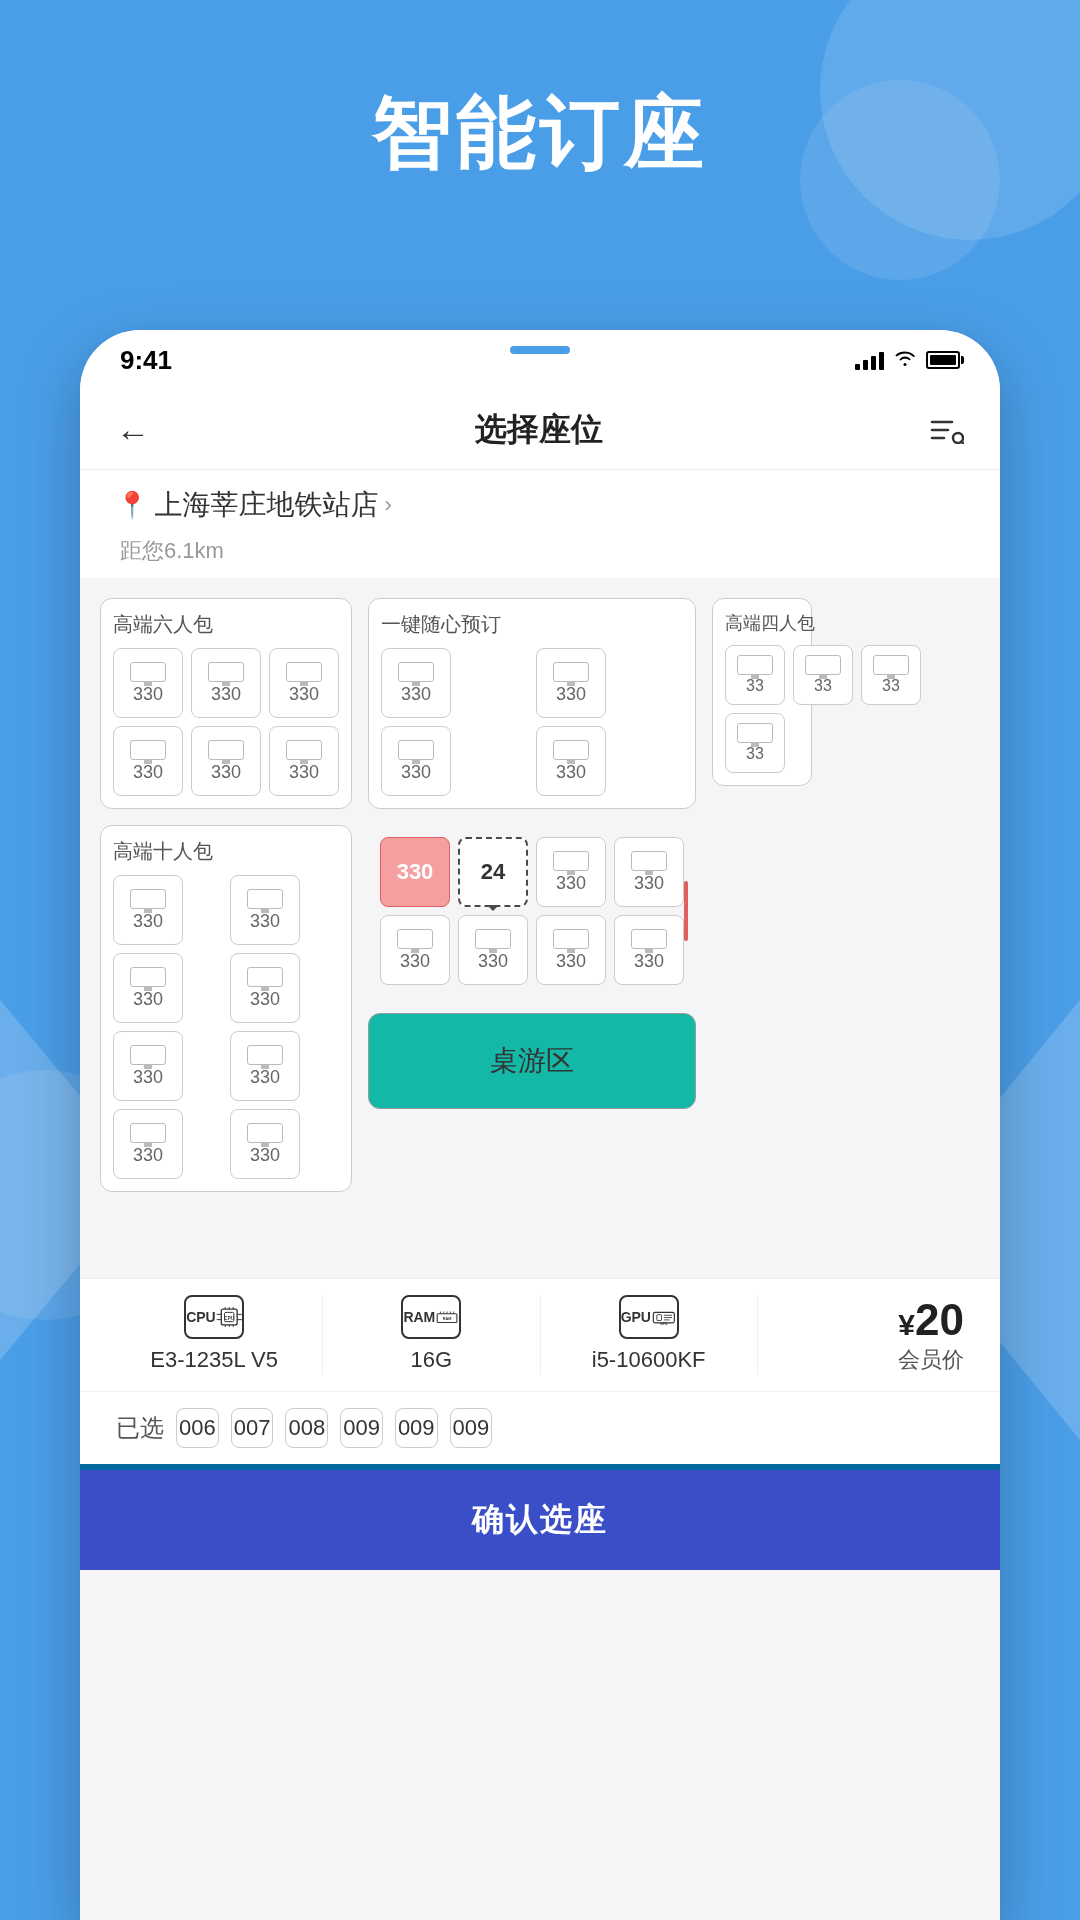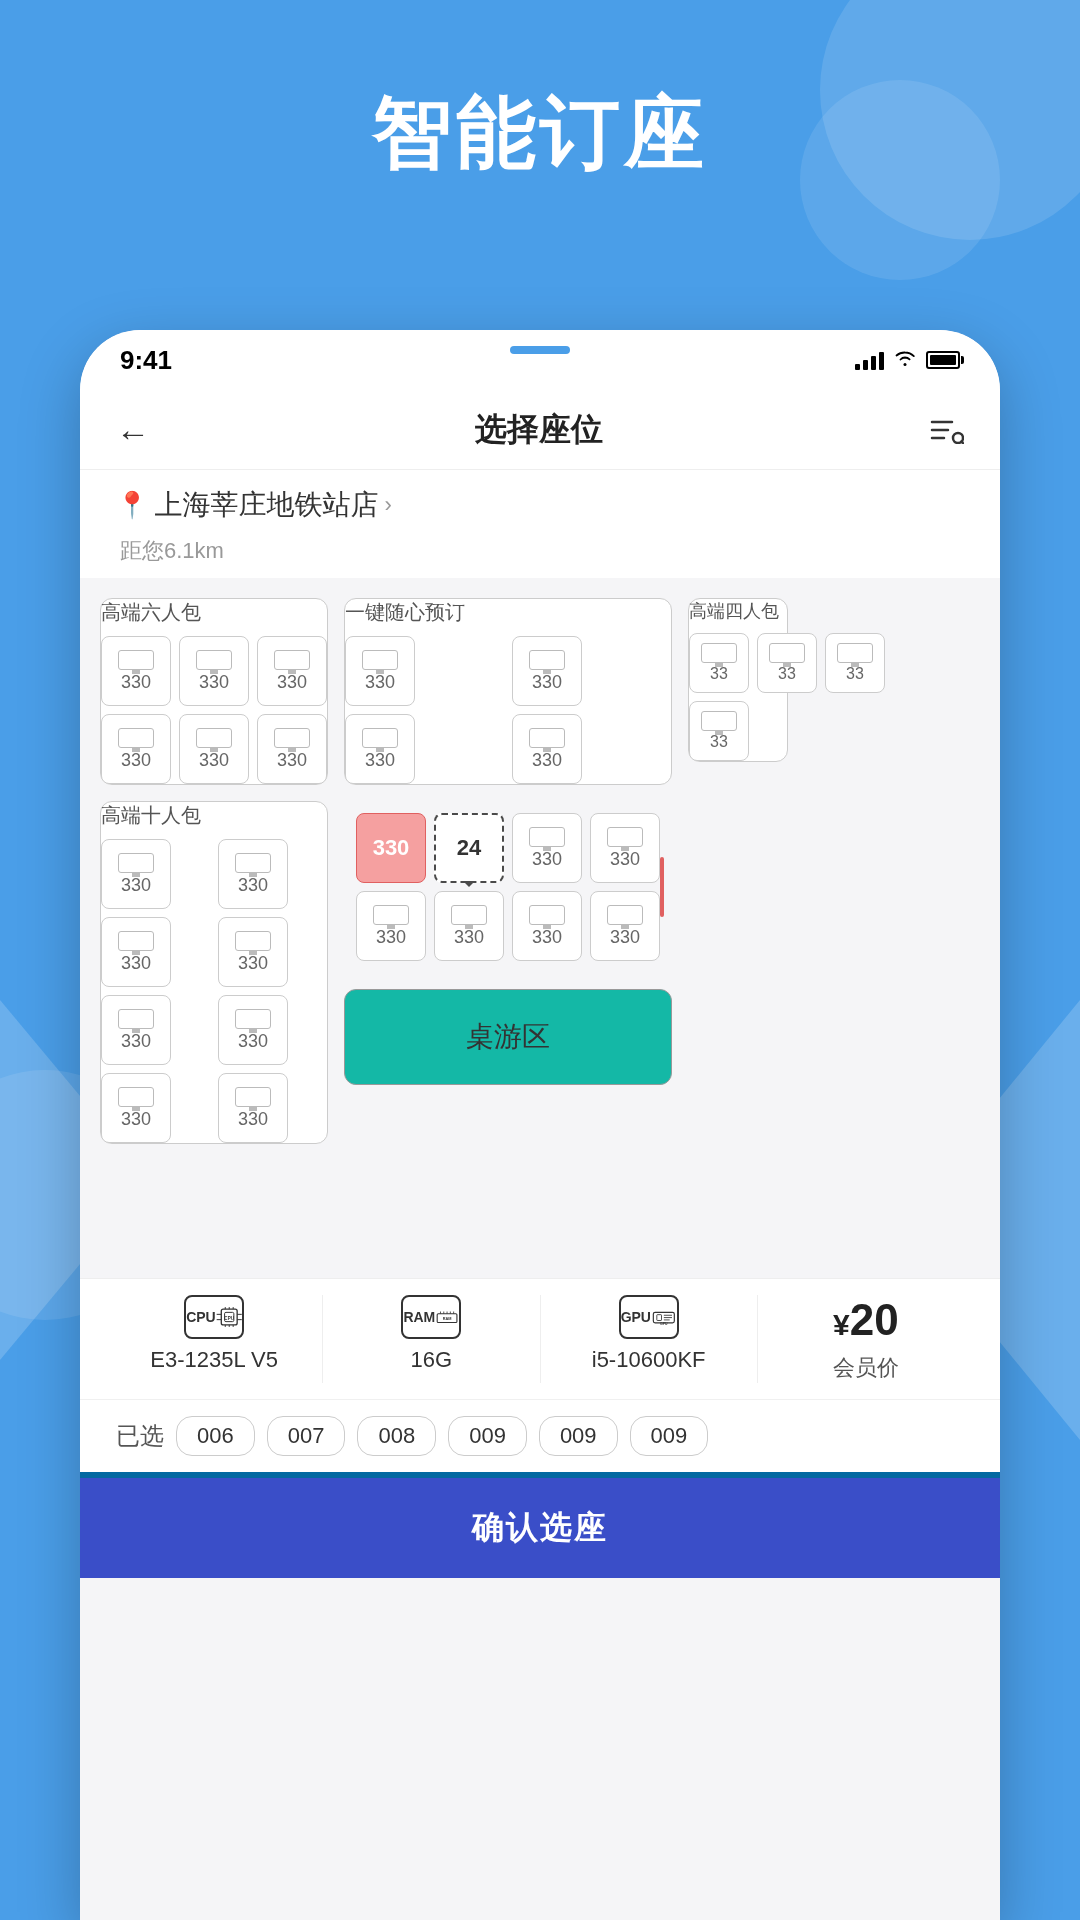--- a/index.html
+++ b/index.html
@@ -222,20 +222,21 @@
     .seat-map-scroll {
       display: flex;
       gap: 16px;
       height: 100%;
     }
 
     
     .room-box {
       border: 1.5px solid #ccc;
       border-radius: 12px;
+      padding: 12px;
       background: white;
       position: relative;
       flex-shrink: 0;
     }
     .room-label {
       font-size: 20px;
       color: #555;
       margin-bottom: 10px;
       white-space: nowrap;
     }
@@ -364,22 +365,21 @@
     .spec-divider {
       width: 1px;
       background: #eee;
       align-self: stretch;
       margin: 0 10px;
     }
     .price-item {
       flex: 1;
       display: flex;
       flex-direction: column;
-      align-items: center;
-      gap: 8px;
+      align-items: flex-end;
     }
     .price-value {
       font-size: 44px;
       font-weight: 700;
       color: #222;
     }
     .price-label {
       font-size: 22px;
       color: #555;
     }
@@ -393,22 +393,22 @@
       overflow-x: hidden;
       border-bottom: 6px solid #0369a1;
     }
     .selected-label {
       font-size: 24px;
       color: #555;
       white-space: nowrap;
     }
     .seat-tag {
       border: 1.5px solid #ccc;
-      border-radius: 16px;
-      padding: 6px 20px;
+      border-radius: 8px;
+      padding: 6px 2px;
       font-size: 22px;
       color: #333;
       background: white;
       white-space: nowrap;
     }
 
     
     .confirm-btn {
       background: #3A4EC8;
       color: white;

